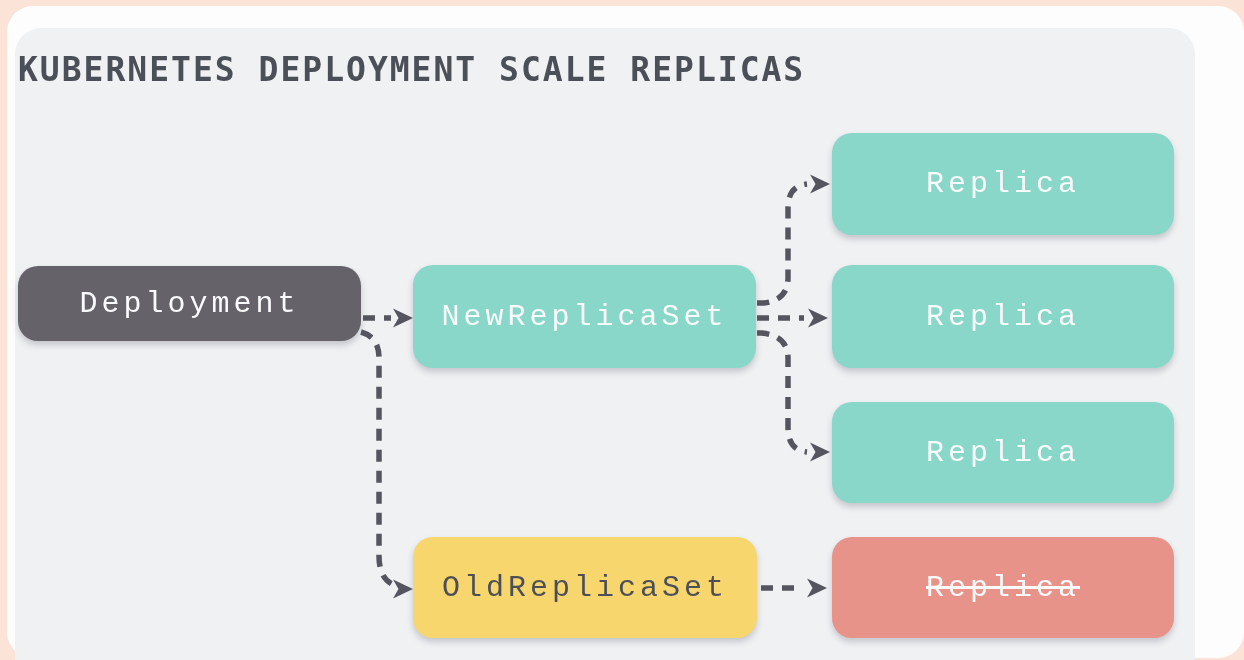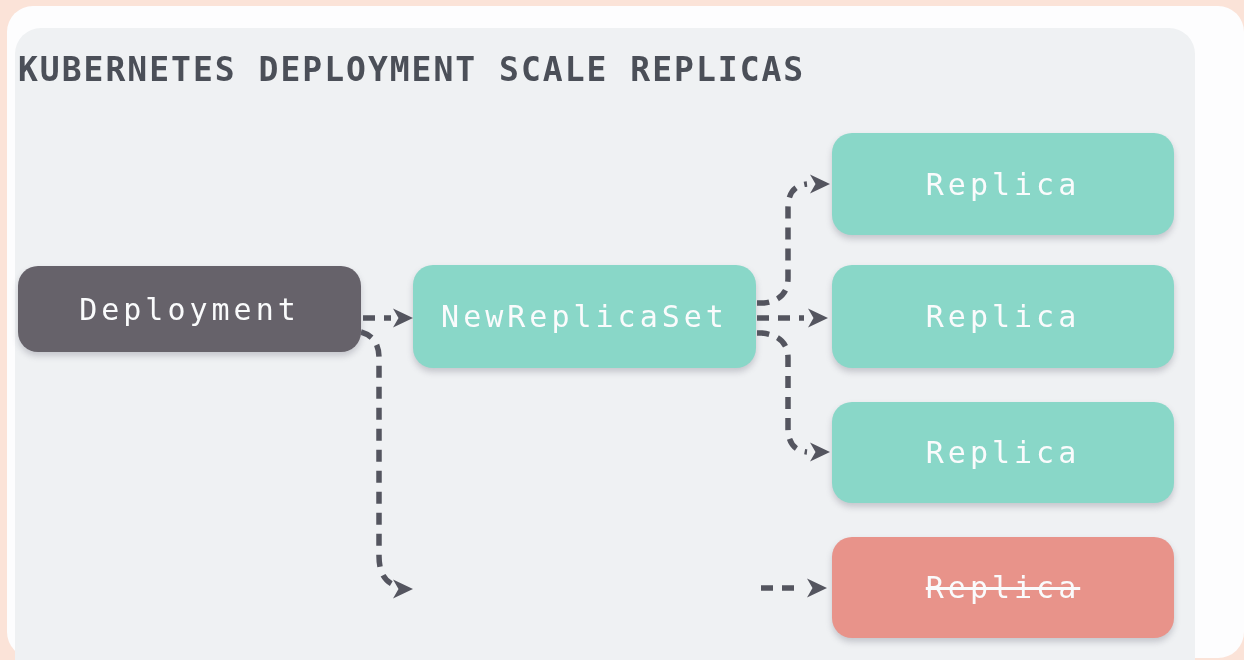--- a/index.html
+++ b/index.html
@@ -48,22 +48,23 @@
   .node {
     position: absolute;
     border-radius: 20px;
     display: flex;
     align-items: center;
     justify-content: center;
     font-size: 30px;
     letter-spacing: 4px;
     color: var(--text-light);
     box-shadow: 0 4px 6px rgba(110,110,125,0.32);
+    font-family: Liberation Mono, monospace;
   }
-  .node-deployment { left: 18px;  top: 266px; width: 343px; height: 86px; background: var(--node-dark); text-align: right; }
+  .node-deployment { left: 18px;  top: 266px; width: 343px; height: 75px; background: var(--node-dark); text-align: right; }
   .node-new-rs     { left: 413px; top: 265px; width: 343px; height: 103px; background: var(--node-teal); }
   .node-old-rs     { left: 413px; top: 537px; width: 344px; height: 101px; background: var(--node-yellow); color: var(--text-dark); }
   .node-replica-1  { left: 832px; top: 133px; width: 342px; height: 102px; background: var(--node-teal); }
   .node-replica-2  { left: 832px; top: 265px; width: 342px; height: 103px; background: var(--node-teal); }
   .node-replica-3  { left: 832px; top: 402px; width: 342px; height: 101px; background: var(--node-teal); }
   .node-replica-old{ left: 832px; top: 537px; width: 342px; height: 101px; background: var(--node-red); }
   .node-replica-old .label { text-decoration: line-through; text-decoration-thickness: 3px; }
   svg.edges {
     position: absolute; left: 0; top: 0;
     width: 1244px; height: 660px;
@@ -120,20 +121,23 @@
   </svg>
 
   <div class="node node-deployment">
     <span class="label">Deployment</span>
   </div>
 
   <div class="node node-new-rs">
     <span class="label">NewReplicaSet</span>
   </div>
 
+  <div class="node node-old-rs">
+    <span class="label">OldReplicaSet</span>
+  </div>
 
   <div class="node node-replica-1">
     <span class="label">Replica</span>
   </div>
 
   <div class="node node-replica-2">
     <span class="label">Replica</span>
   </div>
 
   <div class="node node-replica-3">

